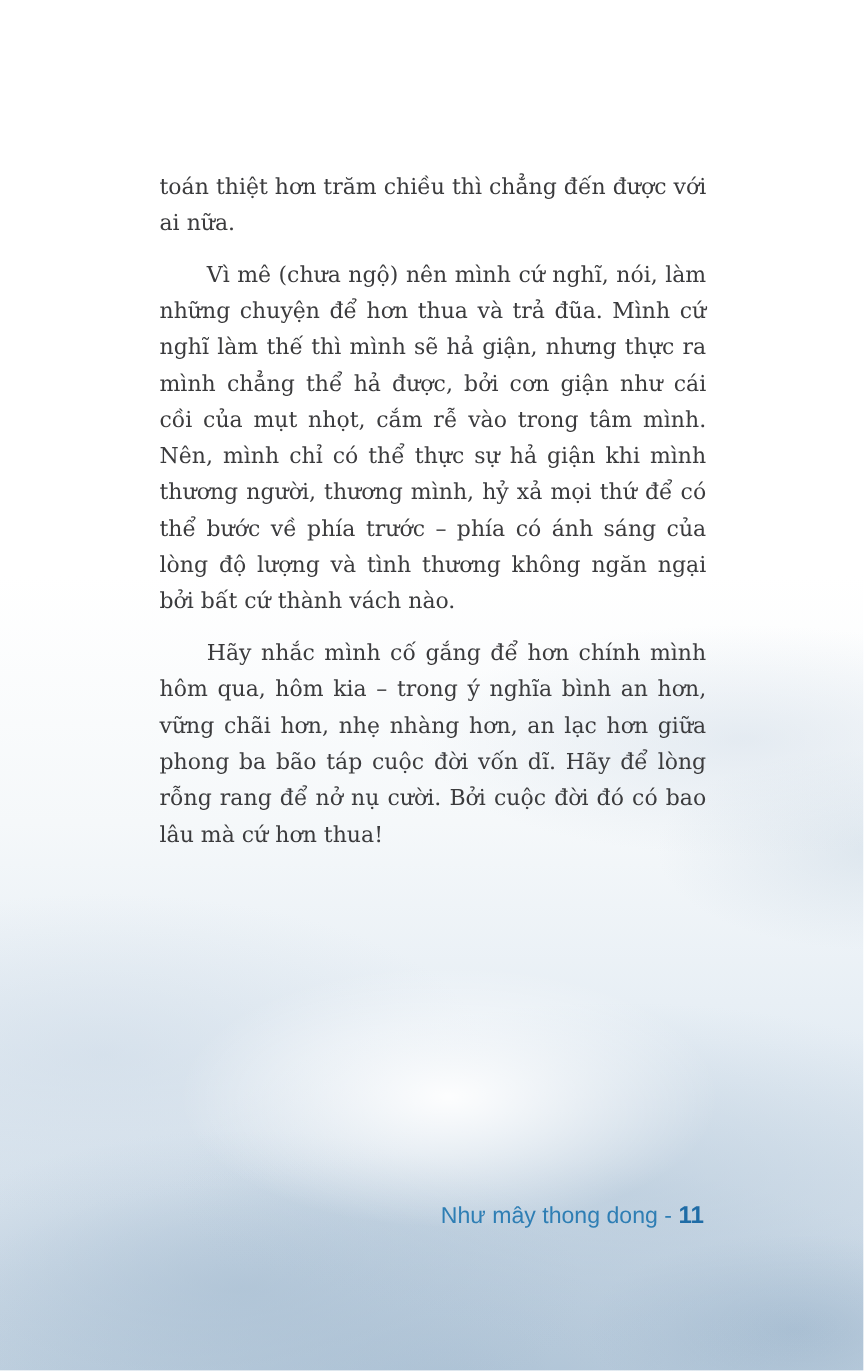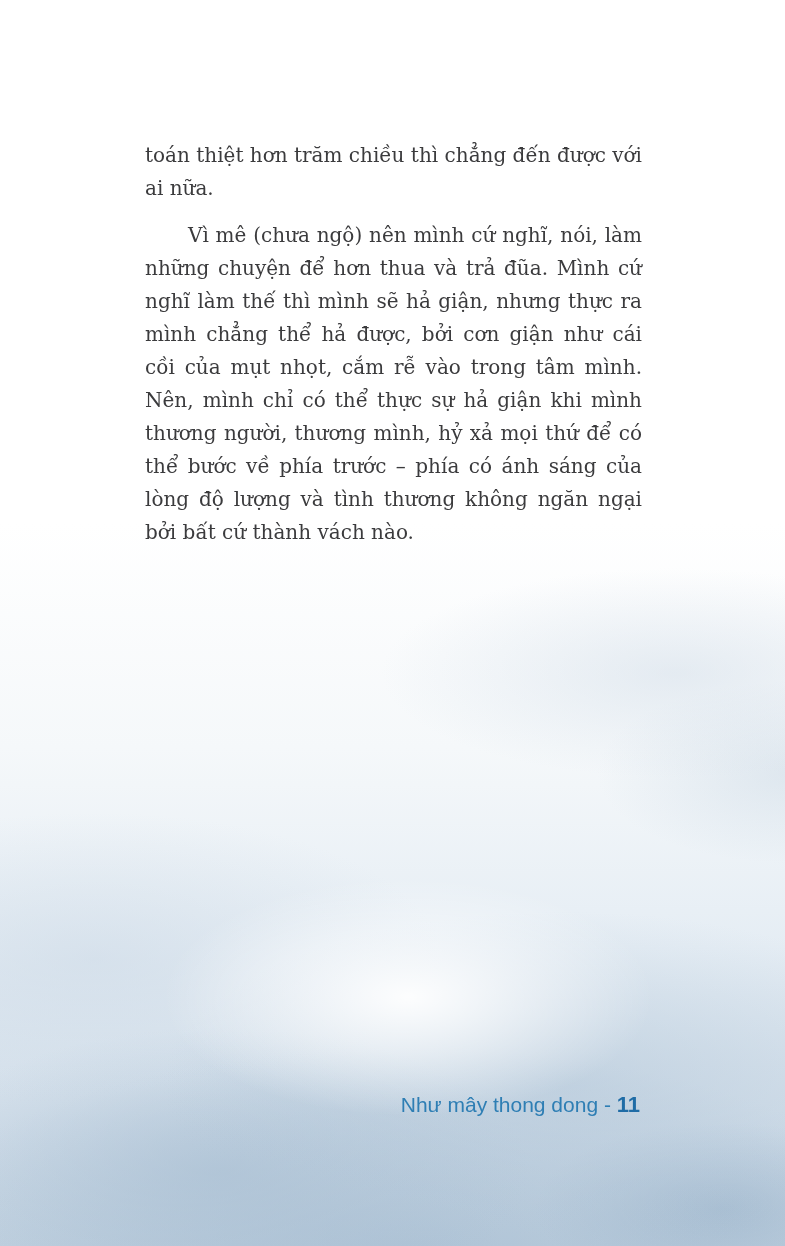--- a/index.html
+++ b/index.html
@@ -32,21 +32,21 @@
     position: absolute;
     left: 145px;
     top: 139px;
     width: 497px;
     color: #3b3b3d;
     font-size: 20px;
     line-height: 33px;
     text-align: justify;
   }
   .content p {
-    margin: 0 0 14px 0;
+    margin: 14px 0 14px 0;
     text-indent: 43px;
   }
   .content p.no-indent {
     text-indent: 0;
   }
   .footer {
     position: absolute;
     right: 145px;
     top: 1092px;
     font-family: "Liberation Sans", sans-serif;
@@ -62,17 +62,18 @@
   }
 </style>
 </head>
 <body>
 
 <div class="page-bg"></div>
 
 <div class="content">
   <p class="no-indent">toán thiệt hơn trăm chiều thì chẳng đến được với ai nữa.</p>
   <p>Vì mê (chưa ngộ) nên mình cứ nghĩ, nói, làm những chuyện để hơn thua và trả đũa. Mình cứ nghĩ làm thế thì mình sẽ hả giận, nhưng thực ra mình chẳng thể hả được, bởi cơn giận như cái cồi của mụt nhọt, cắm rễ vào trong tâm mình. Nên, mình chỉ có thể thực sự hả giận khi mình thương người, thương mình, hỷ xả mọi thứ để có thể bước về phía trước – phía có ánh sáng của lòng độ lượng và tình thương không ngăn ngại bởi bất cứ thành vách nào.</p>
+  <p>Hãy nhắc mình cố gắng để hơn chính mình hôm qua, hôm kia – trong ý nghĩa bình an hơn, vững chãi hơn, nhẹ nhàng hơn, an lạc hơn giữa phong ba bão táp cuộc đời vốn dĩ. Hãy để lòng rỗng rang để nở nụ cười. Bởi cuộc đời đó có bao lâu mà cứ hơn thua!</p>
 </div>
 
 <div class="footer">
   <span>Như mây thong dong - </span><span class="page-num">11</span>
 </div>
 
 </body></html>

